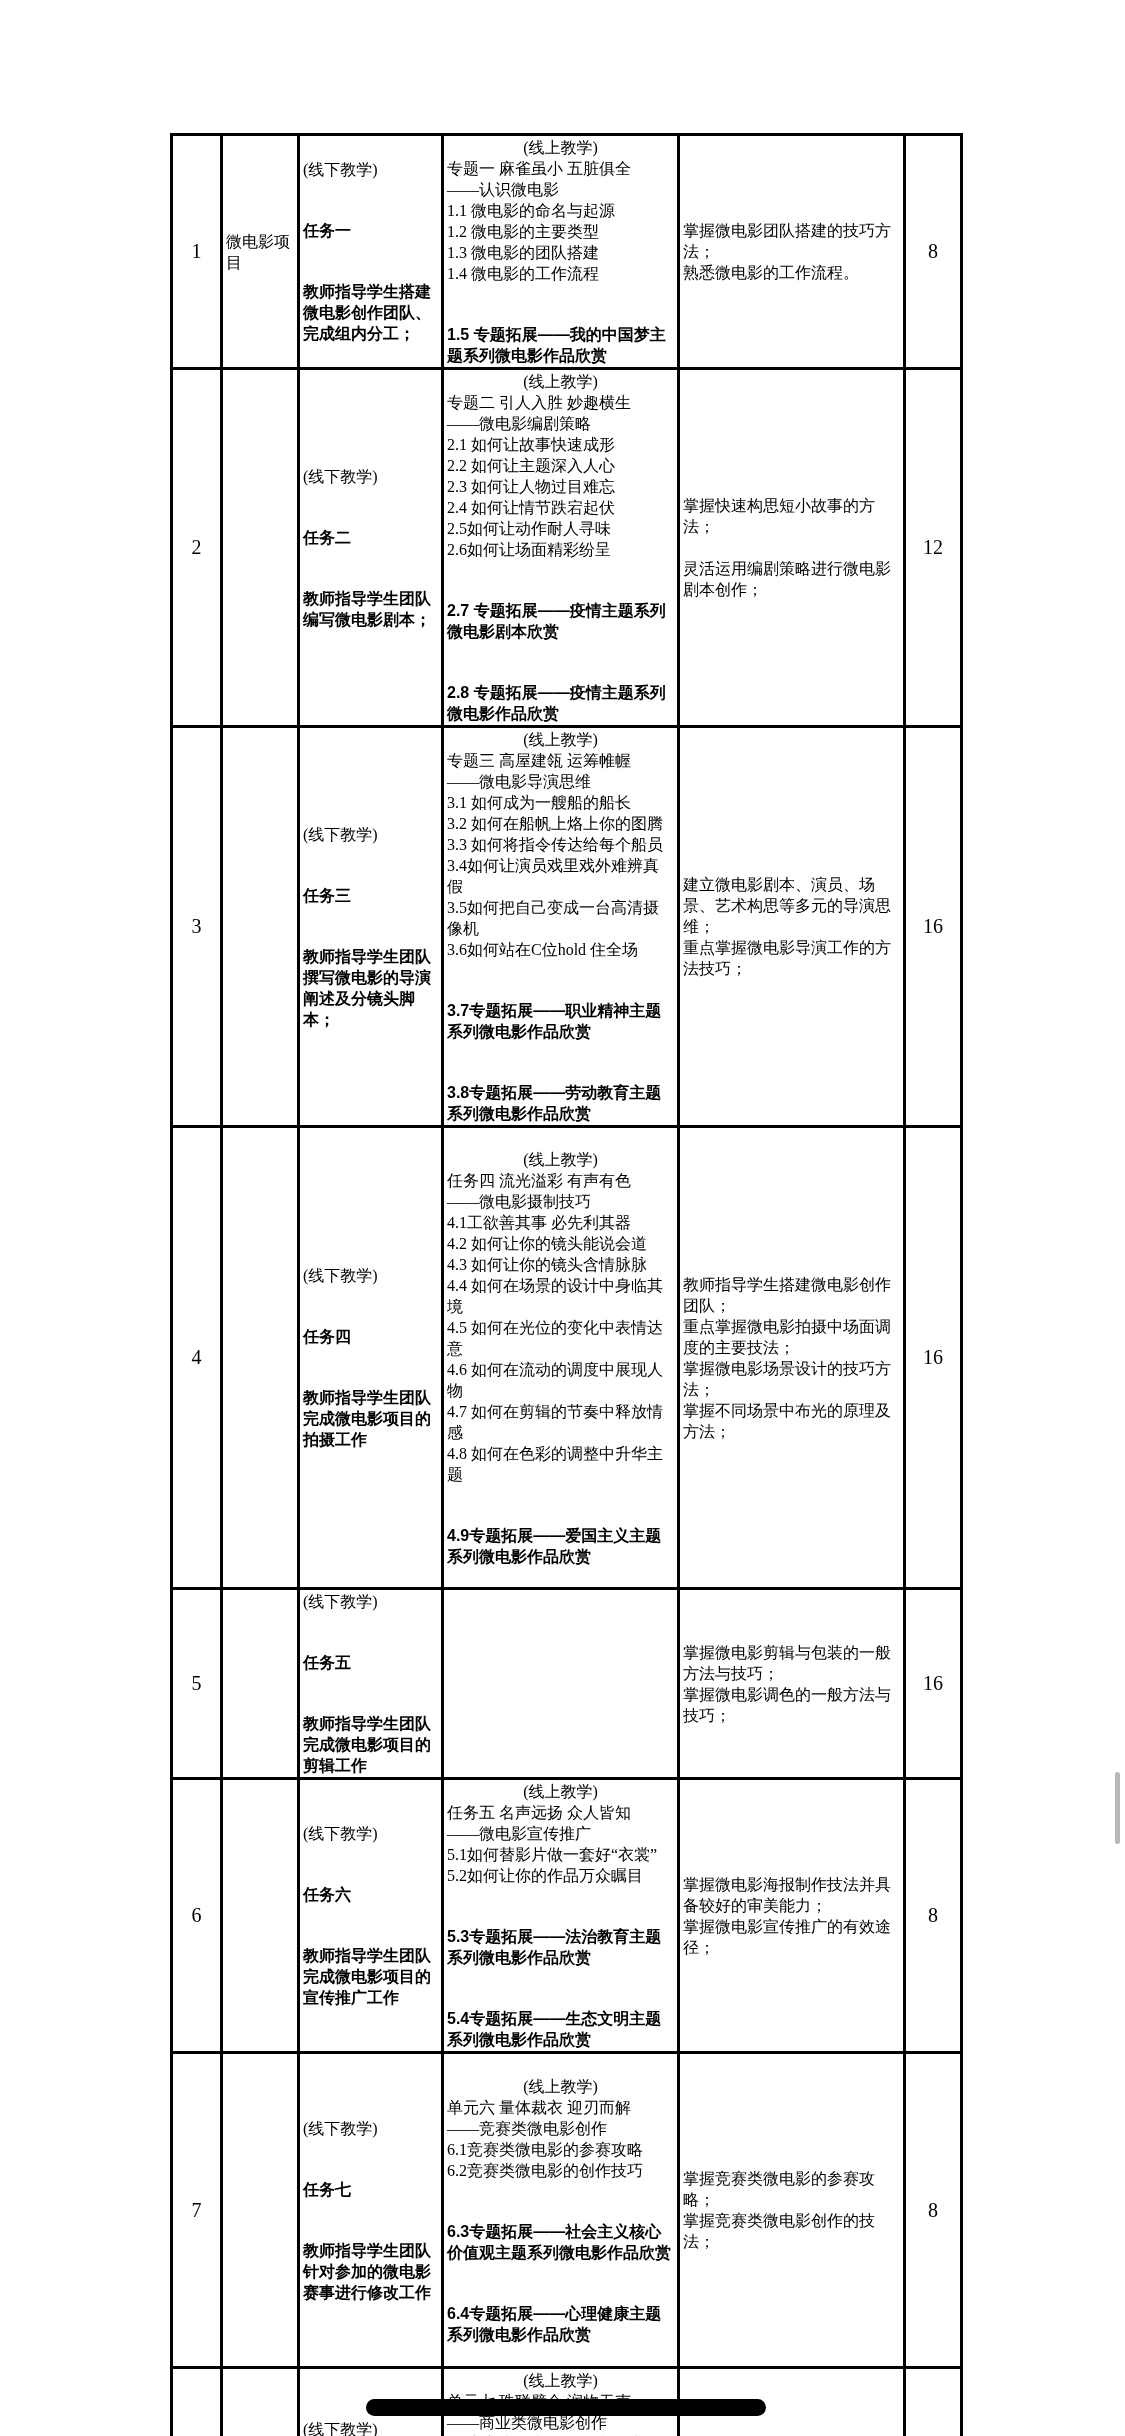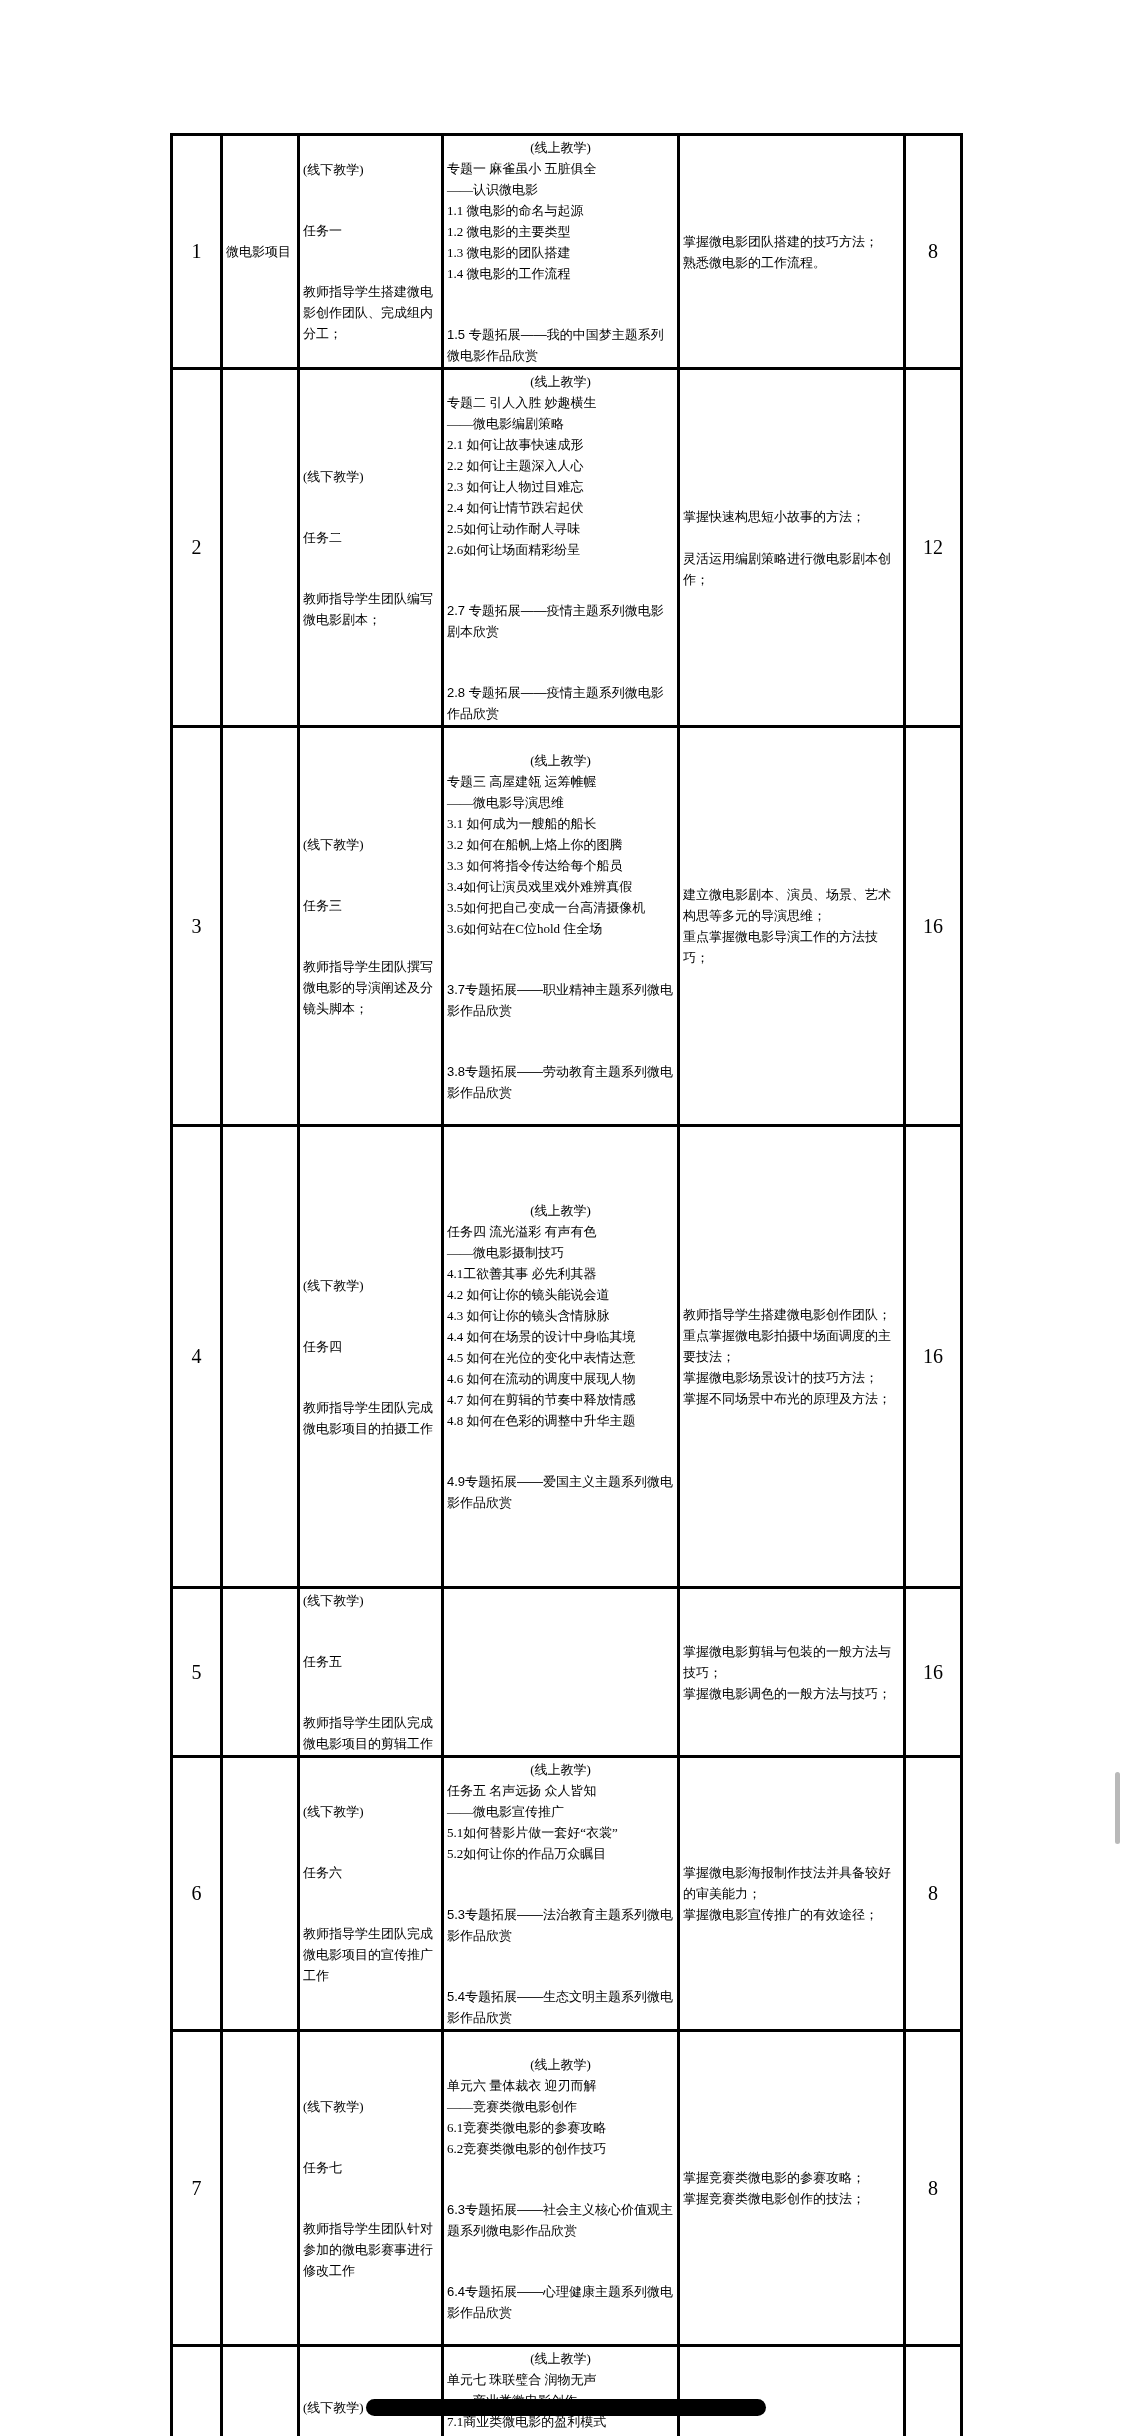--- a/index.html
+++ b/index.html
@@ -1,30 +1,30 @@
 <!DOCTYPE html>
 <html><head>
 <meta charset="utf-8">
 <style>
   html,body{margin:0;padding:0;background:#ffffff;}
   .screen{position:relative;width:1125px;height:2436px;background:#fff;overflow:hidden;
           font-family:"Liberation Serif","DejaVu Serif",serif;color:#000;}
   table.course{position:absolute;left:170px;top:133px;width:790px;border-collapse:collapse;table-layout:fixed;}
   td,th{border:3px solid #000;padding:1px 3px;vertical-align:middle;overflow:hidden;word-break:break-all;}
   th{font-weight:400;font-size:25px;line-height:30px;text-align:center;}
-  td{font-size:13px;line-height:21px;}
+  td{font-size:16px;line-height:21px;}
   tr.hdr{height:69px;}
   tr.r0{height:202px;} tr.r1{height:332px;} tr.r2{height:399px;} tr.r3{height:462px;}
   tr.r4{height:114px;} tr.r5{height:262px;} tr.r6{height:315px;} tr.r7{height:330px;}
   td.no,td.hours{text-align:center;font-size:20px;}
   td.proj{}
   td.task{}
   td.know div,td.skill div{text-align:left;min-height:21px;}
   td.know div.c{text-align:center;}
-  .b{font-family:"Liberation Sans","DejaVu Sans",sans-serif;font-weight:400;margin-top:40px;}
+  .b{font-family:"Liberation Sans","DejaVu Sans",sans-serif;font-weight:700;margin-top:40px;}
   tr.last td{vertical-align:top;}
   tr.last td.task{padding-top:50px;}
   tr.last td.skill{padding-top:85px;}
   tr.last td.no{padding-top:118px;}
   tr.last td.hours{padding-top:112px;}
   .home-indicator{position:absolute;left:366px;top:2399px;width:400px;height:17px;border-radius:9px;background:#000;}
   .scrollbar{position:absolute;right:5px;top:1772px;width:5px;height:72px;border-radius:3px;background:#b9b9b9;}
 </style>
 </head>
 <body>

